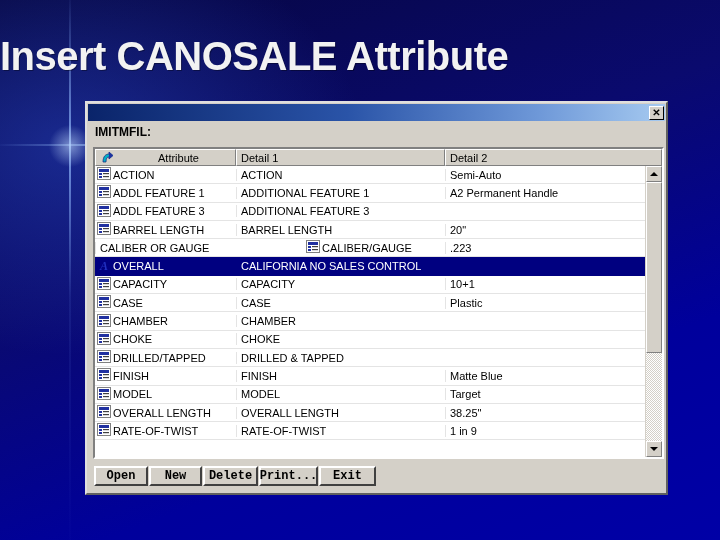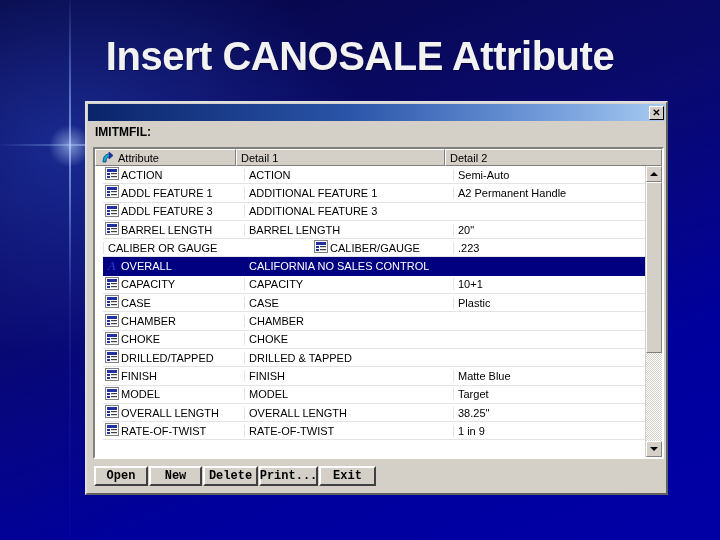--- a/index.html
+++ b/index.html
@@ -17,21 +17,21 @@
   }
   #bg-vline { position:absolute; left:69px; top:0; width:2px; height:540px;
       background:linear-gradient(to bottom, rgba(120,160,255,0.05) 0%, rgba(150,190,255,0.75) 27%, rgba(120,160,255,0.10) 55%, rgba(90,120,220,0.02) 100%); }
   #bg-hline { position:absolute; left:0; top:144px; width:250px; height:2px;
       background:linear-gradient(to right, rgba(90,130,230,0.05) 0%, rgba(160,200,255,0.85) 62%, rgba(120,160,255,0.15) 100%); }
   #bg-glow { position:absolute; left:48px; top:124px; width:44px; height:44px;
       background:radial-gradient(circle, rgba(200,225,255,0.55) 0%, rgba(120,160,255,0.0) 68%); }
 
   
   #slide-title {
-    position:absolute; left:0; top:34px; width:720px; text-align:center;
+    position:absolute; left:0; top:34px; width:720px; text-align:left;
     font-size:40px; font-weight:bold; color:#f2f2f2; letter-spacing:-0.5px;
     text-shadow:1px 1px 0 rgba(0,0,0,0.35);
   }
 
   
   #app-window {
     position:absolute; left:85px; top:101px; width:583px; height:394px;
     background:#d4d0c8;
     border:2px solid;
     border-color:#dfdfdf #606060 #606060 #dfdfdf;
@@ -56,28 +56,28 @@
   #list-control {
     position:absolute; left:6px; top:44px; width:571px; height:312px;
     background:#ffffff;
     border:2px solid; border-color:#808080 #ffffff #ffffff #808080;
     display:flex; flex-direction:column;
   }
   #list-header { display:flex; height:17px; background:#d4d0c8; flex:0 0 auto; }
   .hdr-cell {
     background:#d4d0c8; border:1px solid; border-color:#ffffff #808080 #808080 #ffffff;
     font-size:11px; color:#000; display:flex; align-items:center;
-    padding-left:4px; overflow:hidden; white-space:nowrap; cursor:default;
+    padding-left:4px; overflow:hidden; white-space:nowrap; cursor:default;gap:40px;
   }
   .hdr-attr   { width:141px; }
   .hdr-det1   { width:209px; }
   .hdr-det2   { flex:1 1 auto; }
   #sort-icon { width:15px; height:13px; margin-right:3px; flex:0 0 auto; }
 
-  #list-body-wrap { flex:1 1 auto; display:flex; overflow:hidden;margin-left:8px; }
+  #list-body-wrap { flex:1 1 auto; display:flex; overflow:hidden; }
   #list-rows { flex:1 1 auto; background:#fff; overflow:hidden; }
   .row { display:flex; height:18.3px; align-items:center; font-size:11px; color:#000;
          border-bottom:1px solid #e4e4e4; cursor:default; }
   .row.selected { background:#000080; color:#ffffff; border-bottom-color:#000080; }
   .cell { overflow:hidden; white-space:nowrap; padding-left:2px; }
   .c-attr { width:141px; display:flex; align-items:center; gap:2px; }
   .c-det1 { width:209px; border-left:1px solid #e4e4e4; padding-left:4px; }
   .c-det2 { flex:1 1 auto; border-left:1px solid #e4e4e4; padding-left:4px; }
   .row.selected .c-det1, .row.selected .c-det2 { border-left-color:#000080; }
   .rowicon { width:14px; height:13px; flex:0 0 auto; }

